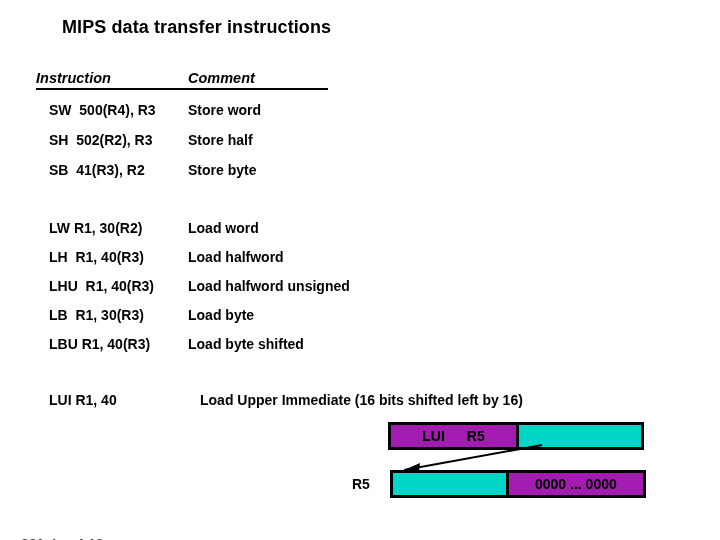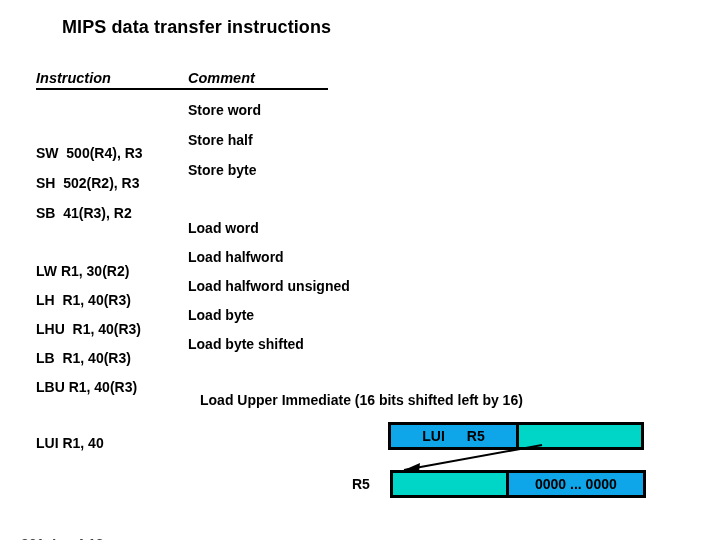--- a/index.html
+++ b/index.html
@@ -54,24 +54,23 @@
   .row {
     position: absolute;
     left: 36px;
     font-size: 14px;
     font-weight: bold;
     white-space: nowrap;
     height: 18px;
   }
   .row .instr {
     position: absolute;
-    left: 0;
+    left: 13px;
     top: 0;
     white-space: pre;
-    margin-top: 43px;
   }
   .row .comment {
     position: absolute;
     top: 0;
     white-space: pre;
   }
 
   
   .grp-store .comment { left: 152px; }
   
@@ -88,21 +87,21 @@
   }
   .seg {
     box-sizing: border-box;
     display: flex;
     align-items: center;
     justify-content: center;
     font-size: 14px;
     font-weight: bold;
     white-space: pre;
   }
-  .seg-white { background: #0ea5e9; }
+  .seg-white { background: #a21caf; }
   .seg-teal  { background: #00d6c8; }
   .seg-divider { border-right: 3px solid #000; }
 
   
   #lui-word {
     left: 388px;
     top: 422px;
     width: 256px;
     height: 28px;
   }
@@ -176,21 +175,21 @@
 </div>
 <div class="row grp-load" style="top:249px;">
   <span class="instr">LH  R1, 40(R3)</span>
   <span class="comment">Load halfword</span>
 </div>
 <div class="row grp-load" style="top:278px;">
   <span class="instr">LHU  R1, 40(R3)</span>
   <span class="comment">Load halfword unsigned</span>
 </div>
 <div class="row grp-load" style="top:307px;">
-  <span class="instr">LB  R1, 40(R3)</span>
+  <span class="instr">LB  R1, 30(R3)</span>
   <span class="comment">Load byte</span>
 </div>
 <div class="row grp-load" style="top:336px;">
   <span class="instr">LBU R1, 40(R3)</span>
   <span class="comment">Load byte shifted</span>
 </div>
 
 <div class="row grp-lui" style="top:392px;">
   <span class="instr">LUI R1, 40</span>
   <span class="comment">Load Upper Immediate (16 bits shifted left by 16)</span>

